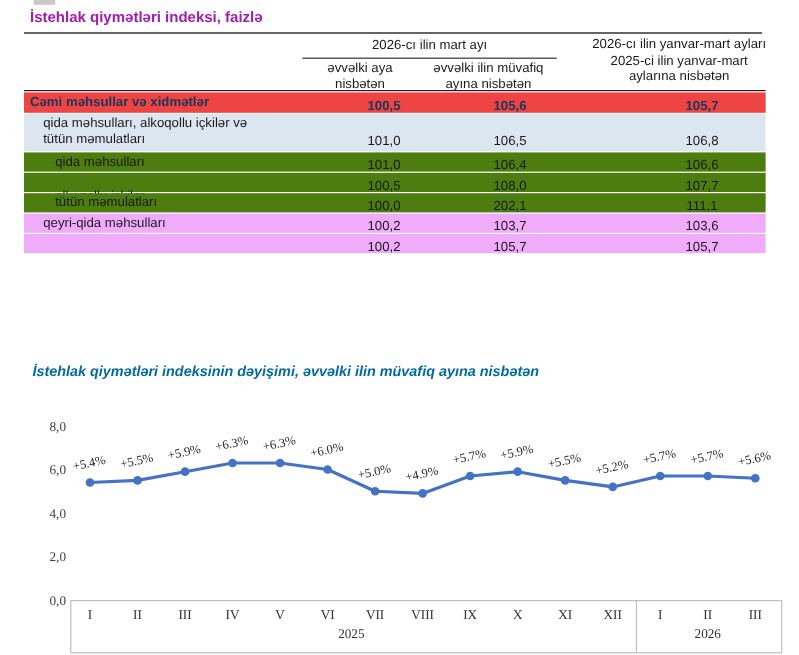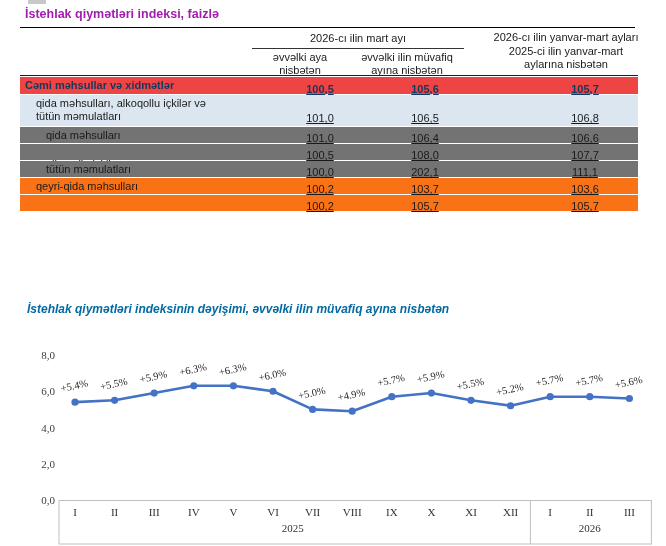--- a/index.html
+++ b/index.html
@@ -21,30 +21,30 @@
   .grp-rule{left:252px;top:48px;width:212px;height:0;border-top:1px solid #333;}
   .sub-hdr{font-size:11px;line-height:13px;top:51px;}
   .sub2{left:240px;width:120px;}
   .sub3{left:345px;width:124px;}
   .col4-hdr{left:470px;top:31px;width:192px;font-size:11px;line-height:13.5px;}
   .hdr-rule{left:20px;top:75px;width:618px;height:0;border-top:1.6px solid #1a1a2e;}
 
   #table-rows{left:20px;top:77px;width:618px;}
   .trow{position:relative;width:618px;font-size:11px;margin-bottom:1px;}
   .trow .lbl{position:absolute;left:0;top:0;bottom:0;display:flex;align-items:center;white-space:pre-line;line-height:13px;}
-  .trow .val{position:absolute;top:6px;bottom:0;display:flex;align-items:center;justify-content:center;text-decoration:underline;}
+  .trow .val{position:absolute;top:6px;bottom:0;display:flex;align-items:center;justify-content:center;}
   .trow .v0{left:240px;width:120px;}
   .trow .v1{left:345px;width:120px;}
   .trow .v2{left:480px;width:170px;}
   .row-total{height:17px;background:#ef4444;font-weight:bold;color:#17375E;}
-  .row-group{height:16px;background:#f97316;}
+  .row-group{height:16px;background:#f0abfc;}
   .row-group2{height:31px;background:#DCE6F1;}
   .row-group2 .lbl{align-items:flex-start;padding-top:2px;}
   .row-group2 .val{align-items:flex-end;padding-bottom:2px;}
-  .row-plain{height:16px;background:#737373;}
+  .row-plain{height:16px;background:#4d7c0f;}
 
   
   .chart-title{left:27px;top:302px;font-size:12px;font-weight:bold;font-style:italic;color:#0369a1;}
   #chart-svg{left:0;top:0;width:666px;height:546px;}
 </style>
 </head>
 <body>
 
 <div class="abs artifact"></div>
 

